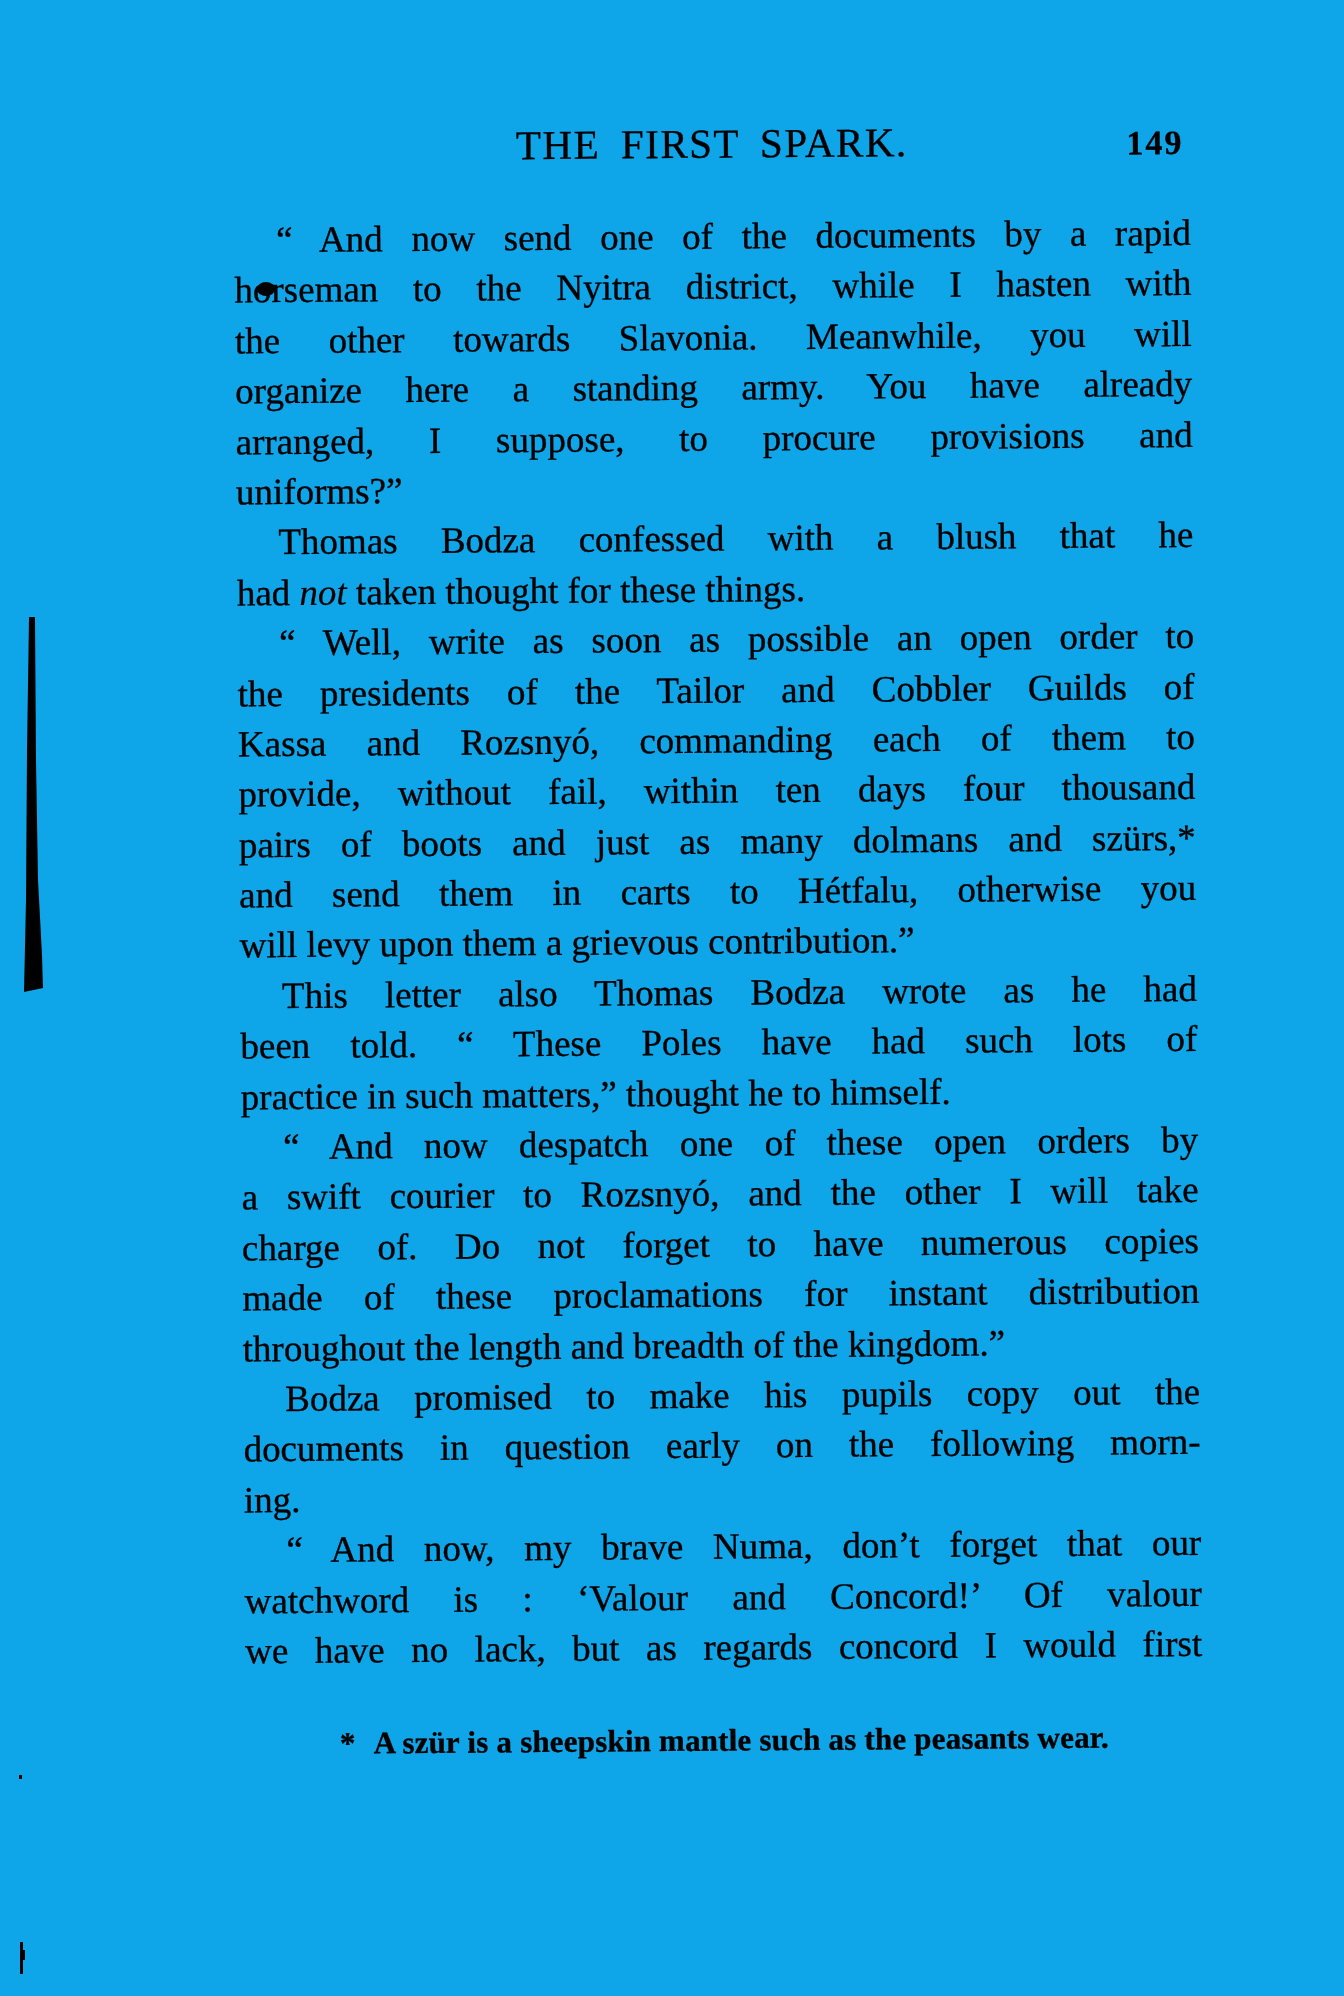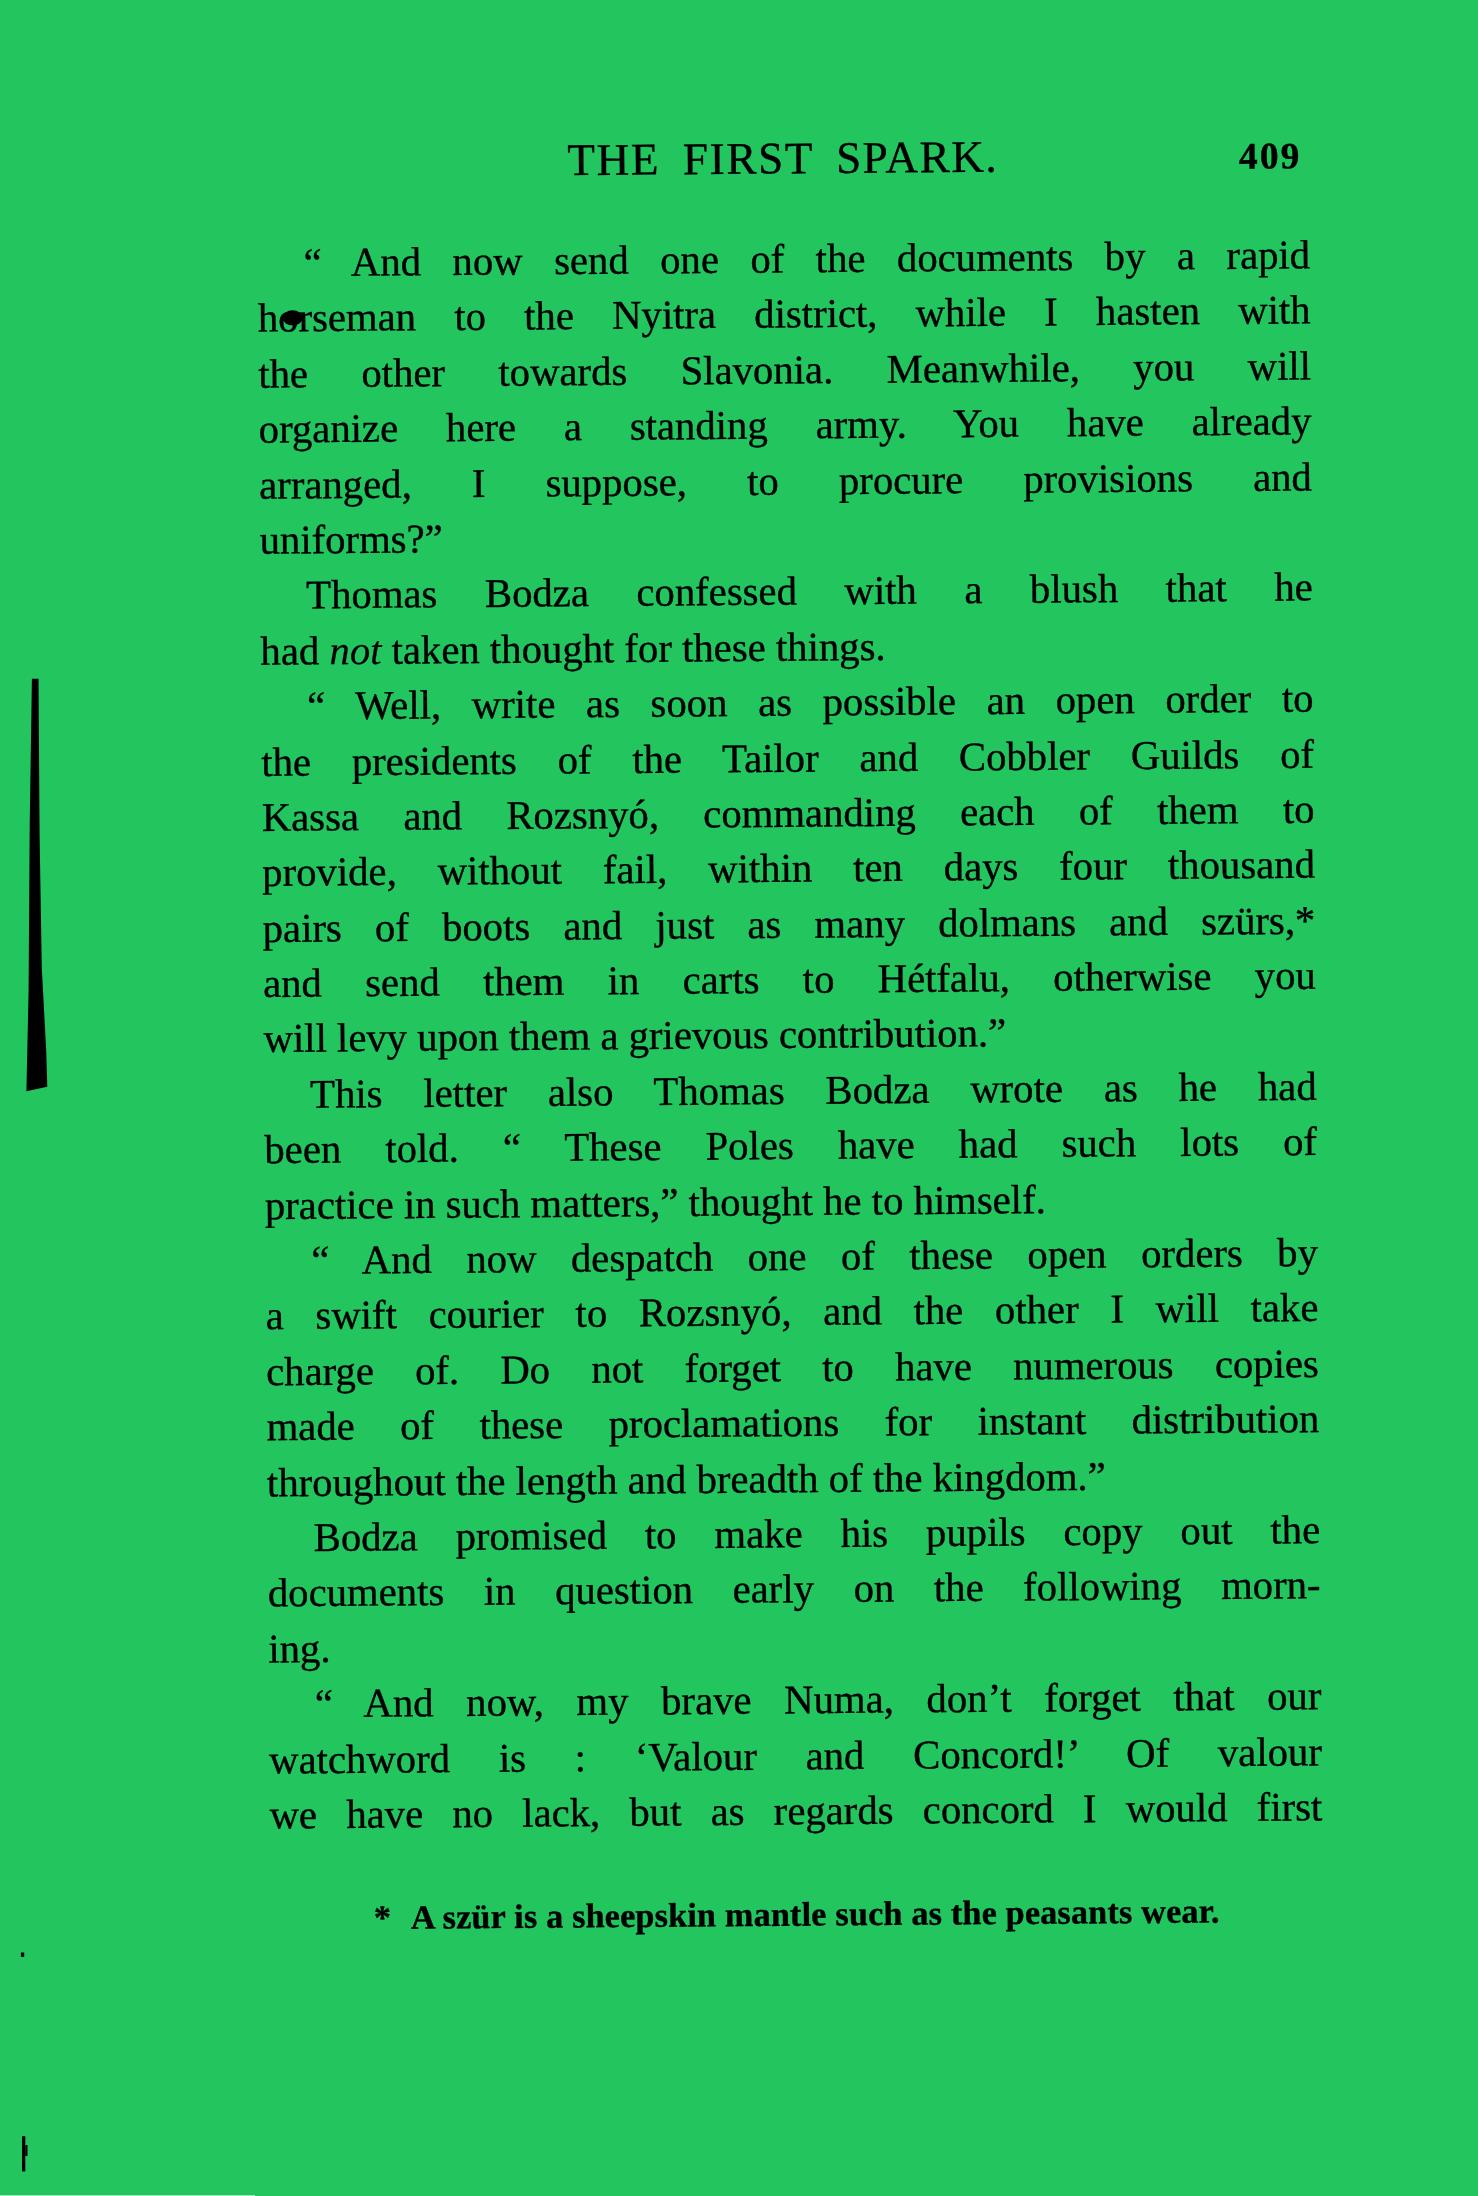--- a/index.html
+++ b/index.html
@@ -2,21 +2,21 @@
 <html><head>
 <meta charset="utf-8">
 <style>
   html, body {
     margin: 0; padding: 0;
     background: #ffffff;
   }
   #page {
     position: relative;
     width: 1344px; height: 1996px;
-    background: #22c55e;
+    background: #0ea5e9;
     overflow: hidden;
     color: #000;
     font-family: "Liberation Serif", "DejaVu Serif", serif;
   }
   
   .scan {
     position: absolute; inset: 0;
     transform: rotate(-0.45deg);
     transform-origin: 50% 50%;
     -webkit-text-stroke: 0.35px #000; 
@@ -78,21 +78,21 @@
     <rect x="20" y="1942" width="3" height="32" fill="#000"></rect>
     <rect x="23" y="1950" width="2" height="10" fill="#000"></rect>
     <rect x="19" y="1775" width="3" height="4" fill="#000"></rect>
     <ellipse cx="266" cy="289" rx="9" ry="7" fill="#000"></ellipse>
   </svg>
 
   <div class="scan">
 
     <div class="header-row">
       <div class="header-title">THE FIRST SPARK.</div>
-      <div class="page-number">409</div>
+      <div class="page-number">149</div>
     </div>
 
     <div class="body-block">
 
     <div class="line indent">“ And now send one of the documents by a rapid</div>
         <div class="line">horseman to the Nyitra district, while I hasten with</div>
         <div class="line">the other towards Slavonia.  Meanwhile, you will</div>
         <div class="line">organize here a standing army.  You have already</div>
         <div class="line">arranged, I suppose, to procure provisions and</div>
         <div class="line end">uniforms?”</div>

